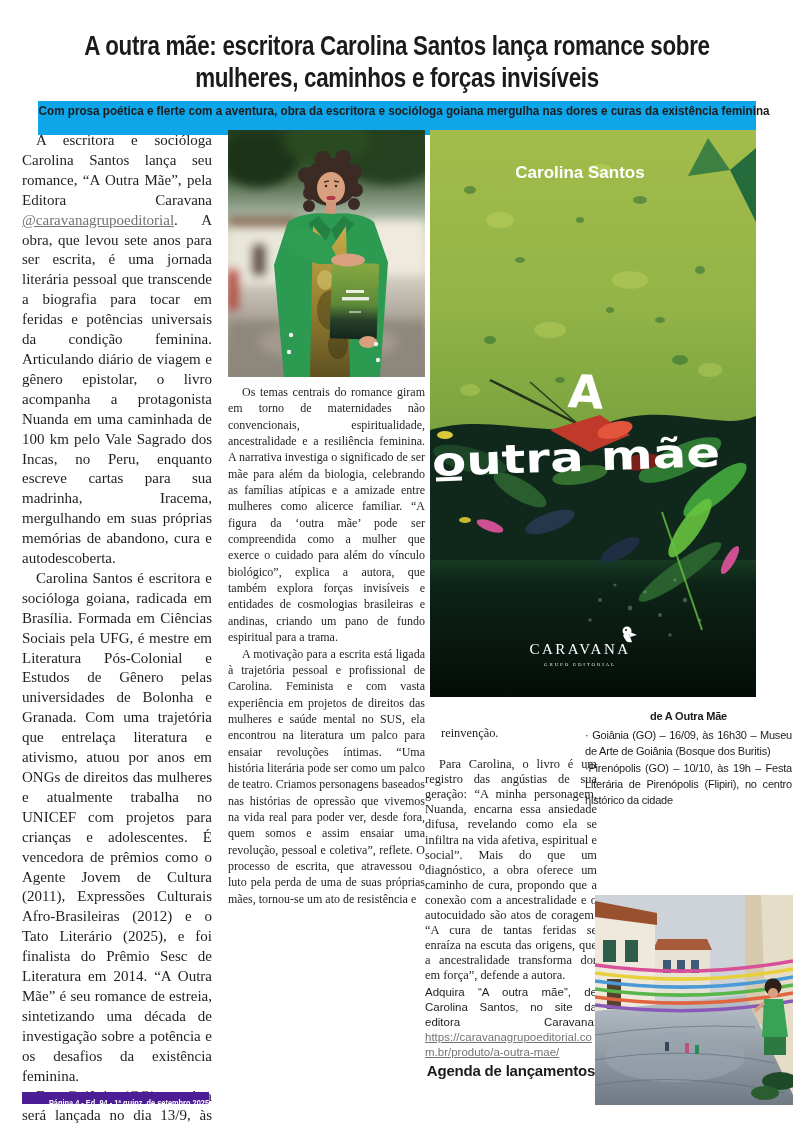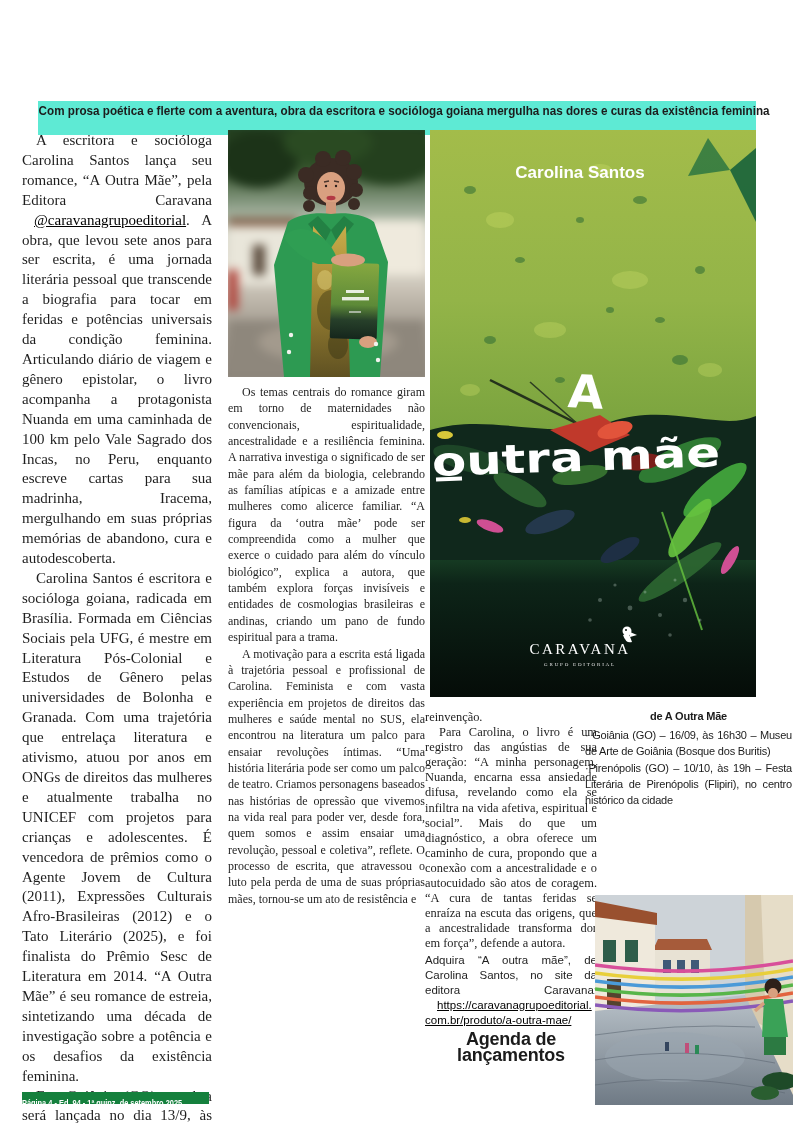--- a/index.html
+++ b/index.html
@@ -4,60 +4,63 @@
 <style>
   html,body{margin:0;padding:0;background:#ffffff;}
   #page{position:relative;width:794px;height:1123px;background:#ffffff;overflow:hidden;
         font-family:"Liberation Serif",serif;color:#1e1e1e;}
   
   .headline{position:absolute;left:40px;top:30px;width:714px;text-align:center;overflow:visible;}
   .headline-inner{display:inline-block;width:890px;margin-left:-88px;
         transform:scaleX(0.80);transform-origin:50% 50%;
         font-family:"Liberation Sans",sans-serif;font-weight:700;font-size:28px;line-height:1.16;
         letter-spacing:-0.4px;color:#1b1b1b;}
-  .subhead{position:absolute;left:38px;top:101px;width:718px;height:34px;background:#5eead4;
+  .subhead{position:absolute;left:38px;top:101px;width:718px;height:34px;background:#0ea5e9;
         text-align:center;overflow:visible;}
   .subhead-inner{display:inline-block;width:810px;margin-left:-46px;
         transform:scaleX(0.885);transform-origin:50% 50%;
         font-family:"Liberation Sans",sans-serif;font-weight:600;font-size:13.2px;line-height:19px;
         color:#1c1c1c;white-space:nowrap;}
   
   .col{position:absolute;text-align:justify;}
   .c1{left:22px;top:131px;width:190px;font-size:15px;line-height:19.9px;}
   .c2{left:228px;top:384px;width:197px;font-size:12px;line-height:16.35px;}
   .c3{left:425px;top:710px;width:172px;font-size:12.4px;line-height:15.1px;}
   .para{margin:0;text-indent:14px;}
-  .para-noindent{margin:0;text-indent:0;}
+  .para-noindent{margin:16px;text-indent:0;}
   .sanspara{margin:1px 0 0 0;font-family:"Liberation Sans",sans-serif;font-size:11.5px;line-height:15px;
         text-indent:0;color:#1e1e1e;}
-  a.link{color:#000000;text-decoration:underline;overflow-wrap:anywhere;cursor:pointer;margin-left:12px;}
+  a.link{color:#737373;text-decoration:underline;overflow-wrap:anywhere;cursor:pointer;}
   .agenda-title{margin-top:3px;text-align:center;font-family:"Liberation Sans",sans-serif;
-        font-weight:700;font-size:18px;line-height:16px;letter-spacing:-0.2px;text-indent:0;color:#1b1b1b;}
+        font-weight:700;font-size:15px;line-height:16px;letter-spacing:-0.2px;text-indent:0;color:#1b1b1b;}
   .agenda-col{position:absolute;left:585px;top:708px;width:207px;
         font-family:"Liberation Sans",sans-serif;font-size:11px;line-height:16.2px;
         letter-spacing:-0.2px;color:#1b1b1b;}
   .agenda-head{text-align:center;font-weight:700;margin-bottom:3px;}
   .agenda-item{text-align:justify;}
   
   .author-photo{position:absolute;left:228px;top:130px;width:197px;height:247px;}
   .cover{position:absolute;left:430px;top:130px;width:326px;height:567px;}
   .street-photo{position:absolute;left:595px;top:895px;width:198px;height:210px;}
   svg{display:block;}
   
-  .footer-bar{position:absolute;left:22px;top:1092px;width:187px;height:12px;background:#15803d;
-        color:#ffffff;text-align:left;overflow:hidden;}
+  .footer-bar{position:absolute;left:22px;top:1092px;width:187px;height:12px;background:#4c1d95;
+        color:#ffffff;text-align:right;overflow:hidden;}
   .footer-inner{display:inline-block;width:215px;margin-left:-14px;transform:scaleX(0.87);
         transform-origin:50% 50%;font-family:"Liberation Sans",sans-serif;font-weight:700;
         font-size:8.5px;line-height:12px;white-space:nowrap;}
 </style>
 </head>
 <body>
 
 <div id="page">
 
+  <div class="headline">
+    <span class="headline-inner">A outra mãe: escritora Carolina Santos lança romance sobre mulheres, caminhos e forças invisíveis</span>
+  </div>
 
   <div class="subhead">
     <span class="subhead-inner">Com prosa poética e flerte com a aventura, obra da escritora e socióloga goiana mergulha nas dores e curas da existência feminina</span>
   </div>
 
   <div class="col c1">
     <div class="para"><span>A escritora e socióloga Carolina Santos lança seu romance, “A Outra Mãe”, pela Editora Caravana </span><a class="link">@caravanagrupoeditorial</a><span>. A obra, que levou sete anos para ser escrita, é uma jornada literária pessoal que transcende a biografia para tocar em feridas e potências universais da condição feminina. Articulando diário de viagem e gênero epistolar, o livro acompanha a protagonista Nuanda em uma caminhada de 100 km pelo Vale Sagrado dos Incas, no Peru, enquanto escreve cartas para sua madrinha, Iracema, mergulhando em suas próprias memórias de abandono, cura e autodescoberta.</span></div>
     <div class="para">Carolina Santos é escritora e socióloga goiana, radicada em Brasília. Formada em Ciências Sociais pela UFG, é mestre em Literatura Pós-Colonial e Estudos de Gênero pelas universidades de Bolonha e Granada. Com uma trajetória que entrelaça literatura e ativismo, atuou por anos em ONGs de direitos das mulheres e atualmente trabalha no UNICEF com projetos para crianças e adolescentes. É vencedora de prêmios como o Agente Jovem de Cultura (2011), Expressões Culturais Afro-Brasileiras (2012) e o Tato Literário (2025), e foi finalista do Prêmio Sesc de Literatura em 2014. “A Outra Mãe” é seu romance de estreia, sintetizando uma década de investigação sobre a potência e os desafios da existência feminina.</div>
     <div class="para">Em Goiânia (GO), a obra será lançada no dia 13/9, às 16h30, no Museu de Arte de Goiânia, localizado no Bosque dos Buritis. Já em Brasília (DF), o evento de lançamento acontece no dia 4/10, às 16h30, na Verbal Criativa (SHCGN 716 Bloco T casa 13 - 2 andar - Asa Norte). O livro também será apresentado na Festa Literária de Pirenópolis (GO) no dia 10/10.</div>
   </div>

